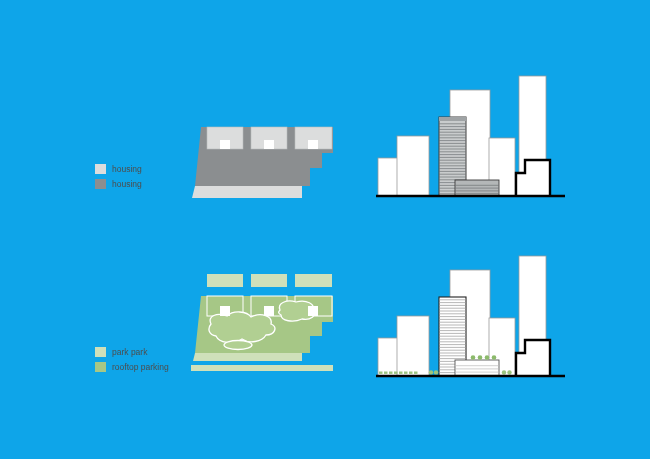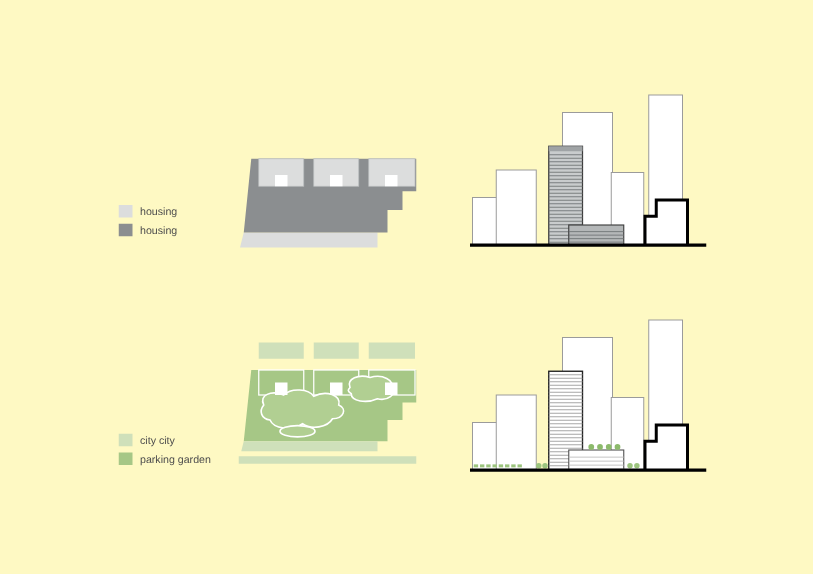--- a/index.html
+++ b/index.html
@@ -1,19 +1,19 @@
 <!DOCTYPE html>
 <html><head>
 <meta charset="utf-8">
 <style>
   html,body{margin:0;padding:0;background:#ffffff;}
   .canvas{
     position:relative;
     width:650px;height:459px;
-    background:#fef9c3;
+    background:#0ea5e9;
     overflow:hidden;
     font-family:"Liberation Sans", sans-serif;
   }
   .legend{position:absolute;}
   .legend-row{display:flex;align-items:center;gap:6px;margin-bottom:5px;height:10px;}
   .swatch{display:inline-block;width:11px;height:10px;flex:0 0 auto;}
   .legend-label{font-size:8.5px;color:#4d4d4d;line-height:10px;white-space:nowrap;}
   svg.fig{position:absolute;display:block;}
 </style>
 </head>
@@ -104,25 +104,25 @@
       <path d="M 143,126 L 143,103 L 152,103 L 152,90 L 177,90 L 177,126" fill="#ffffff" stroke="#000000" stroke-width="2.4" stroke-linejoin="miter"></path>
     </g>
     <g>
       <line x1="3" y1="126" x2="192" y2="126" stroke="#000000" stroke-width="2.6"></line>
     </g>
   </svg>
 
   <div class="legend" style="left:95px;top:347px;">
     <div class="legend-row">
       <span class="swatch" style="background: rgb(207, 224, 186);"></span>
-      <span class="legend-label">city city</span>
+      <span class="legend-label">park park</span>
     </div>
     <div class="legend-row">
       <span class="swatch" style="background: rgb(166, 199, 134);"></span>
-      <span class="legend-label">parking garden</span>
+      <span class="legend-label">rooftop parking</span>
     </div>
   </div>
 
   <svg class="fig" style="left:183px;top:272px;" width="165" height="104" viewBox="0 0 165 104">
     <g fill="#cfe0ba">
       <rect x="24" y="2" width="36" height="13"></rect>
       <rect x="68" y="2" width="36" height="13"></rect>
       <rect x="112" y="2" width="37" height="13"></rect>
     </g>
     <g>

